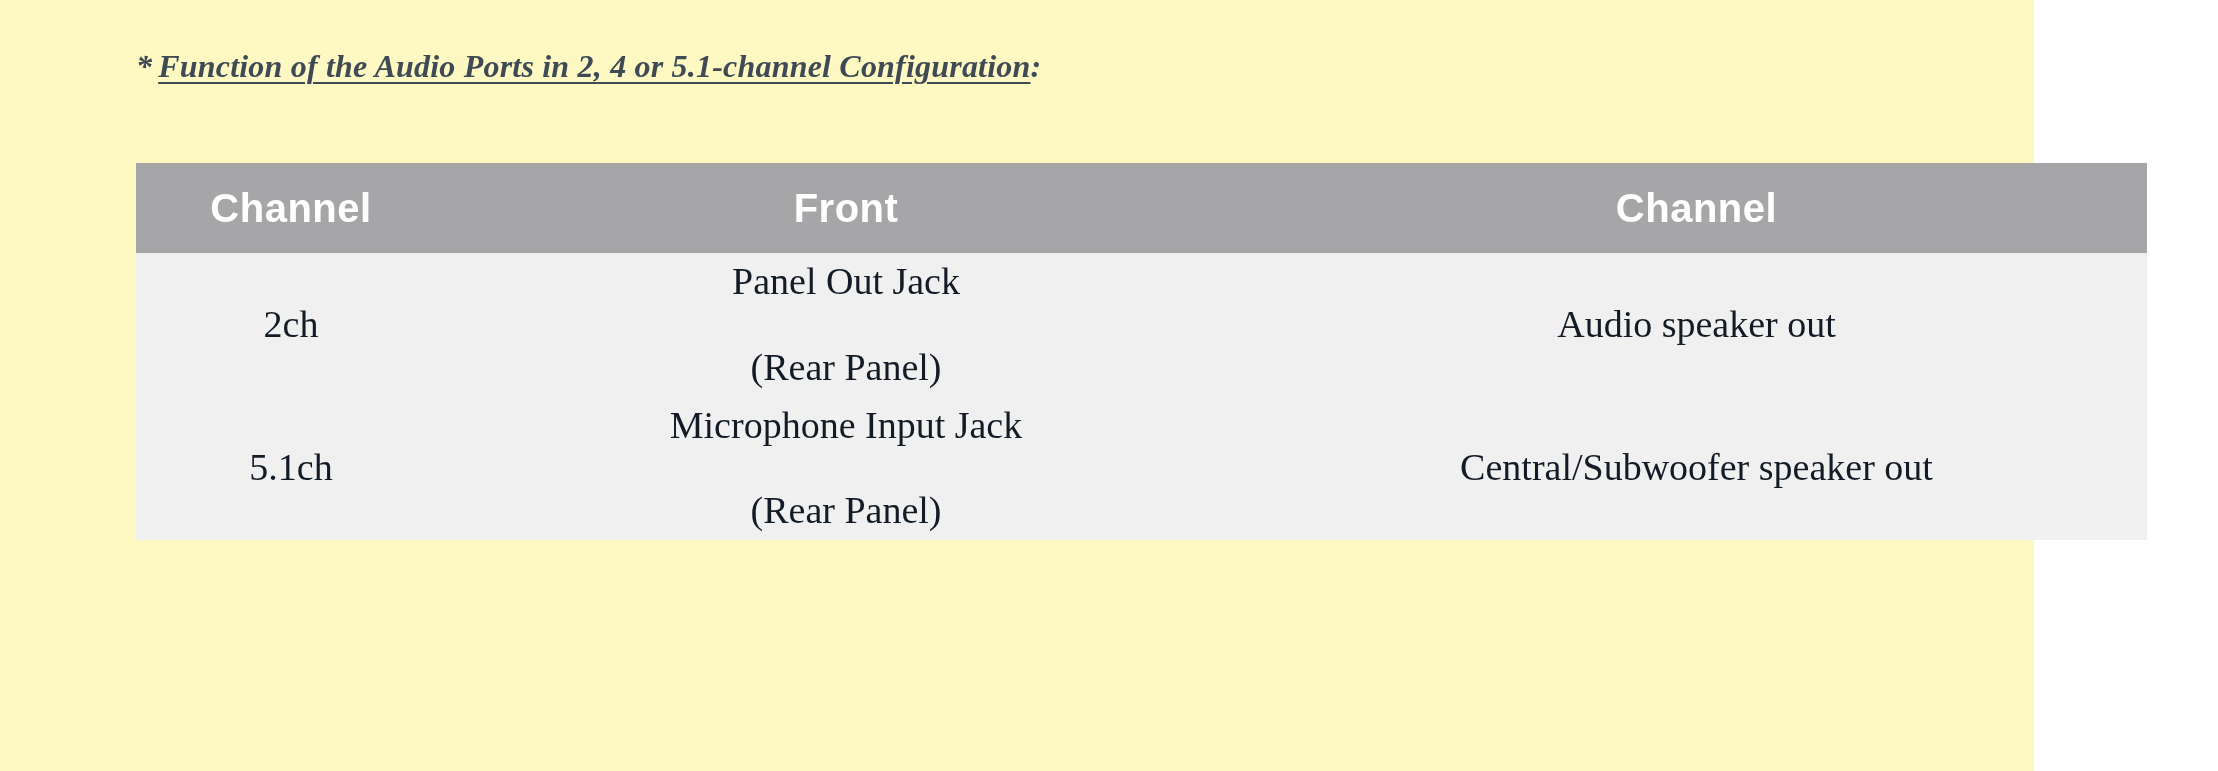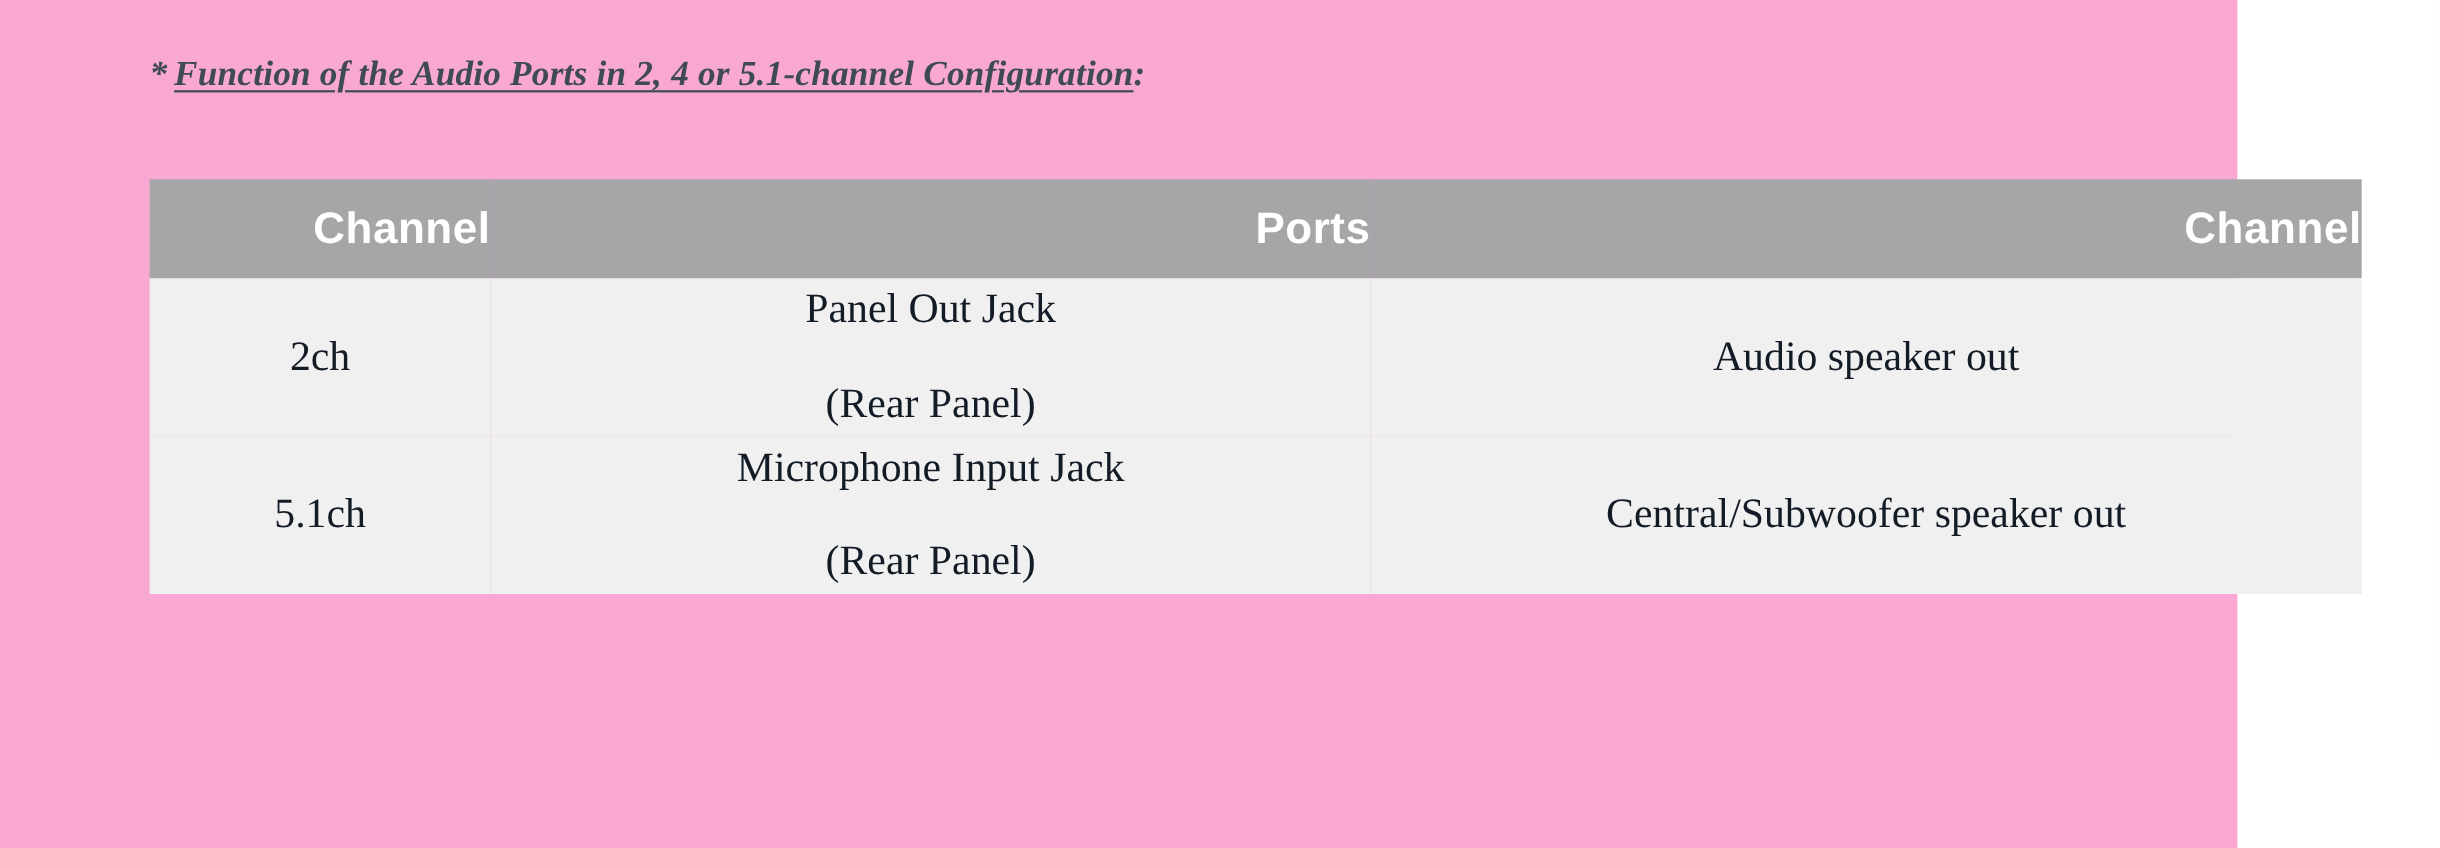--- a/index.html
+++ b/index.html
@@ -13,21 +13,21 @@
     height: 771px;
     overflow: hidden;
     font-family: "Liberation Serif", "DejaVu Serif", serif;
     -webkit-font-smoothing: antialiased;
   }
 
   .page {
     position: relative;
     width: 2034px;
     height: 771px;
-    background: #f9a8d4;
+    background: #fef9c3;
   }
 
   
   .note {
     position: absolute;
     left: 136px;
     top: 48px;
     font-family: "Liberation Serif", "DejaVu Serif", serif;
     font-size: 32px;
     font-weight: bold;
@@ -65,21 +65,21 @@
 
   .table thead th {
     background: #a6a6a8;
     color: #ffffff;
     font-family: "Liberation Sans", "DejaVu Sans", sans-serif;
     font-weight: bold;
     font-size: 40px;
     height: 90px;
     line-height: 90px;
     padding: 0;
-    text-align: right;
+    text-align: center;
     vertical-align: middle;
     border: 0;
     letter-spacing: 0.5px;
   }
 
   .table tbody td {
     font-family: "Liberation Serif", "DejaVu Serif", serif;
     font-size: 38px;
     color: #131b26;
     text-align: center;
@@ -114,21 +114,21 @@
 
   <table class="table">
     <colgroup>
       <col class="c-channel">
       <col class="c-port">
       <col class="c-function">
     </colgroup>
     <thead>
       <tr>
         <th>Channel</th>
-        <th>Ports</th>
+        <th>Front</th>
         <th>Channel</th>
       </tr>
     </thead>
     <tbody>
 
       <tr class="row-shaded">
         <td>2ch</td>
         <td>
           <span class="cell-stack">
             <span class="line-primary">Panel Out Jack</span>

